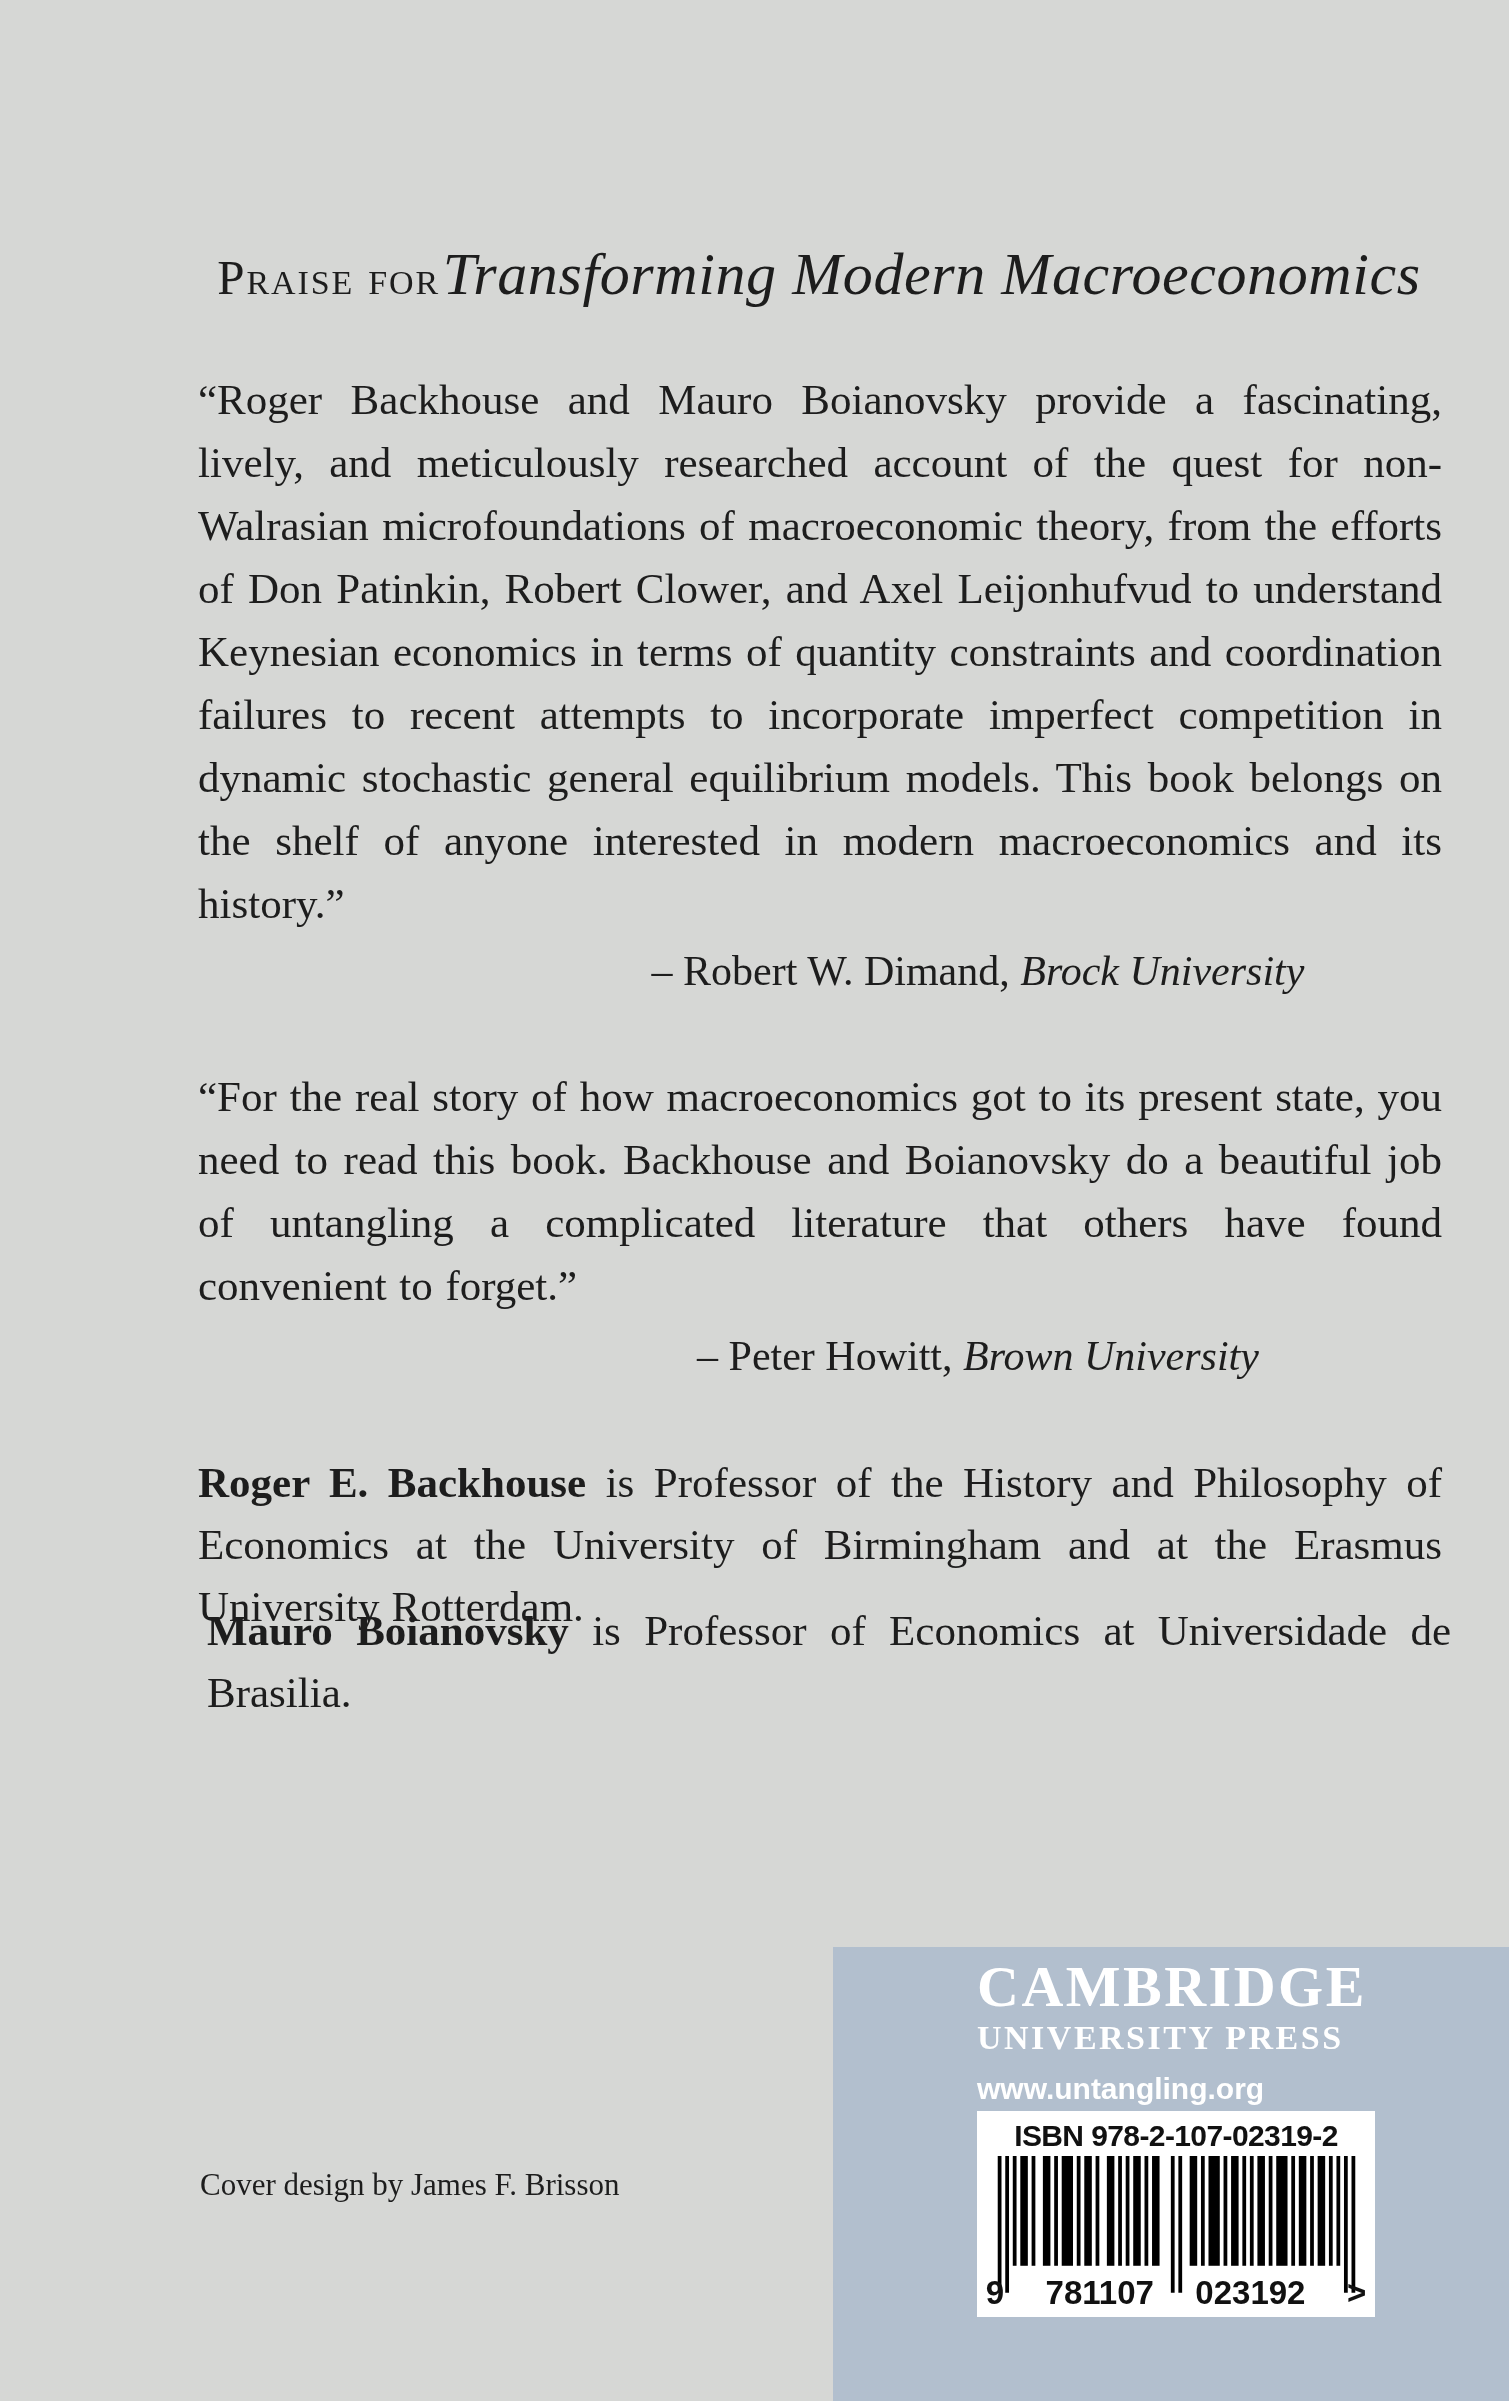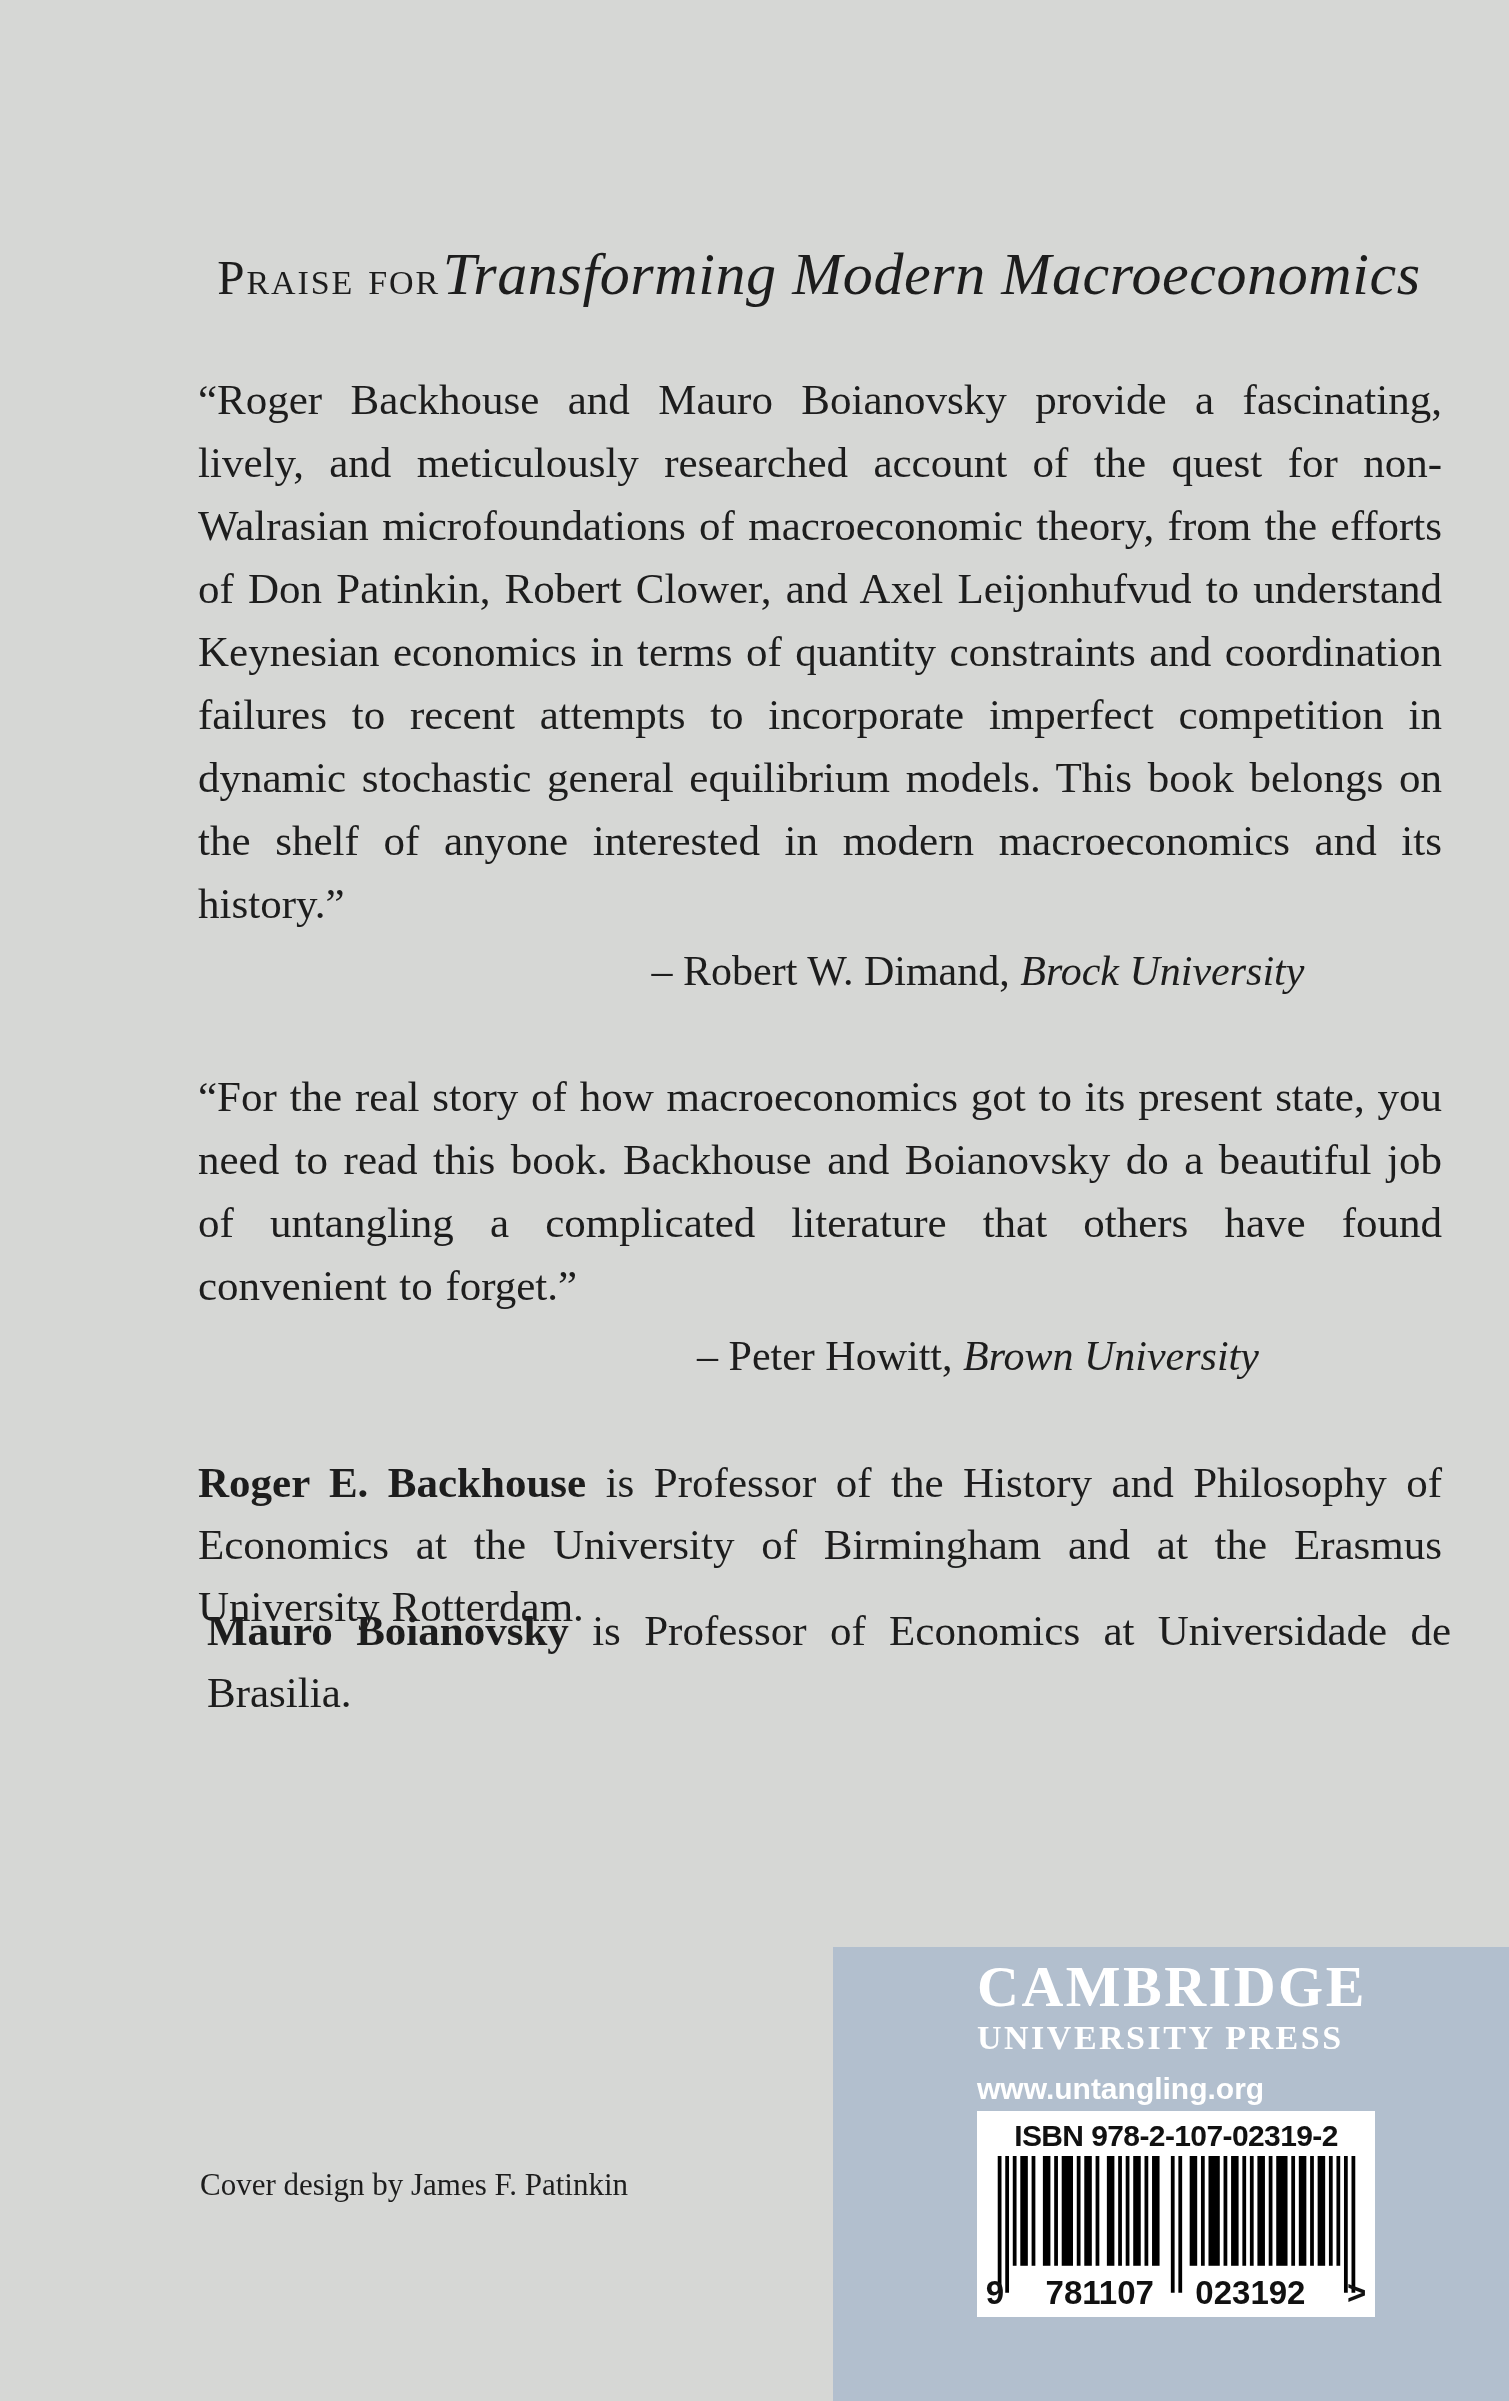--- a/index.html
+++ b/index.html
@@ -223,17 +223,17 @@
     </div>
     <div class="barcode-digits">
       <span>9</span>
       <span>781107</span>
       <span>023192</span>
       <span>&gt;</span>
     </div>
   </div>
 
   <div class="abs credits">
-    <div>Cover design by James F. Patinkin</div>
+    <div>Cover design by James F. Brisson</div>
   </div>
 
 </div>
 
 
 </body></html>

